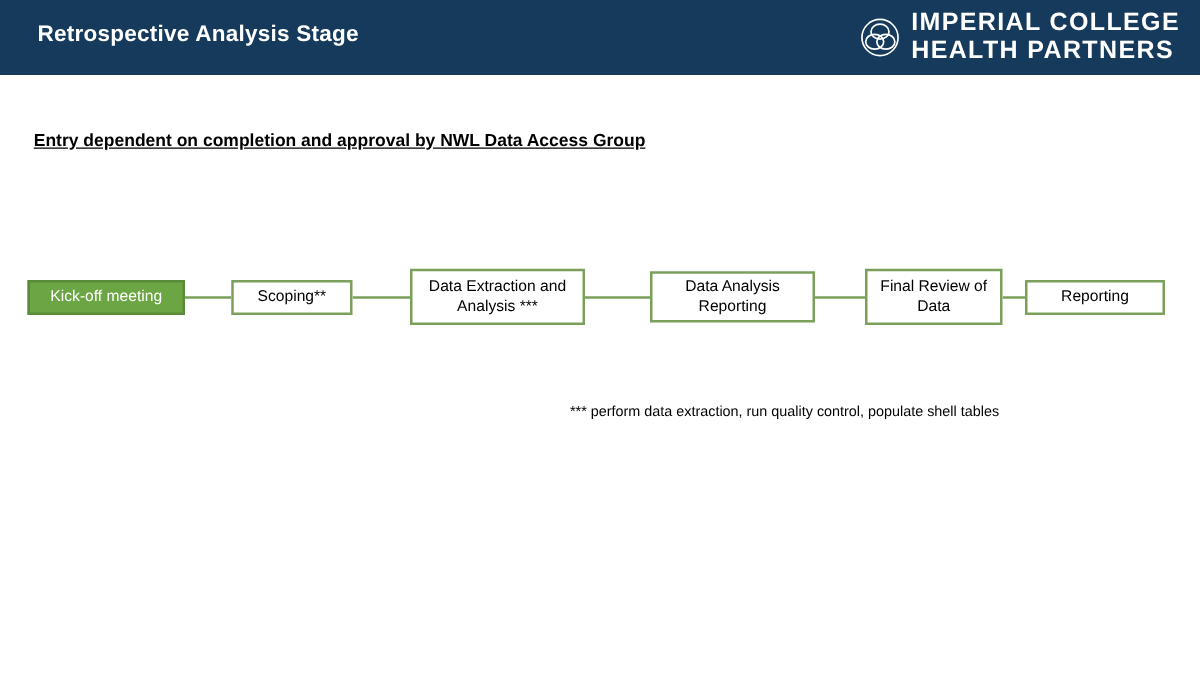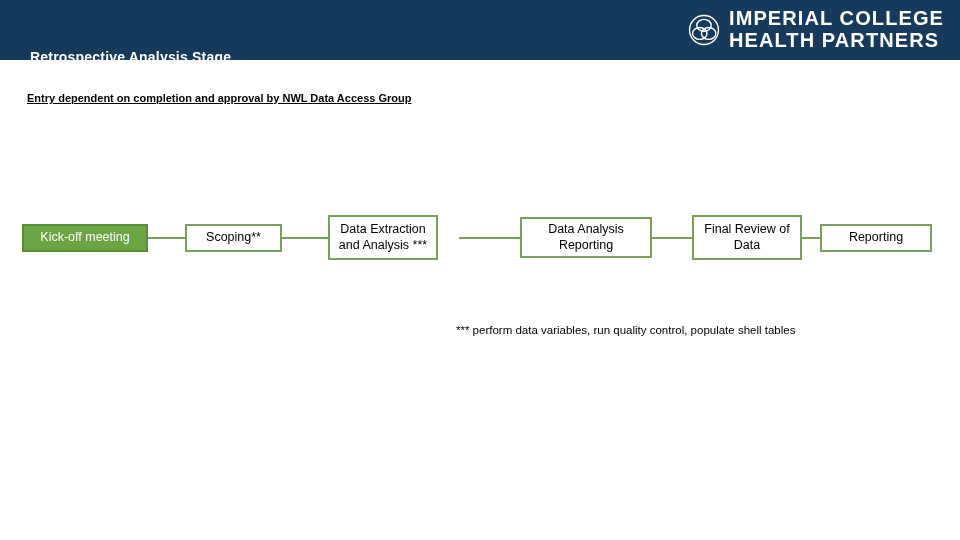--- a/index.html
+++ b/index.html
@@ -21,26 +21,25 @@
     left: 0;
     top: 0;
     width: 960px;
     height: 60px;
     background: #153a5b;
   }
   .header-title {
     position: absolute;
     left: 30px;
     top: 17px;
-    font-size: 14px;
+    font-size: 18px;
     font-weight: bold;
     color: #ffffff;
     letter-spacing: 0.2px;
     white-space: nowrap;
-    margin-top: 32px;
   }
 
   
   .logo {
     position: absolute;
     right: 16px;
     top: 12px;
     height: 36px;
     display: flex;
     align-items: center;
@@ -62,22 +61,22 @@
     font-size: 20px;
     font-weight: bold;
     letter-spacing: 1.1px;
     white-space: nowrap;
   }
 
   
   .entry-note {
     position: absolute;
     left: 27px;
-    top: 92px;
-    font-size: 11px;
+    top: 104px;
+    font-size: 14px;
     font-weight: bold;
     color: #000000;
     text-decoration: underline;
     white-space: nowrap;
   }
 
   
   .flow {
     position: absolute;
     left: 0;
@@ -159,32 +158,32 @@
   <div class="connector" style="left:802px; top:237px; width:18px;"></div>
 
   <div class="node" style="left:185px; top:224px; width:97px; height:28px;">
     <span>Scoping**</span>
   </div>
 
   <div class="node filled" style="left:22px; top:224px; width:126px; height:28px;">
     <span>Kick-off meeting</span>
   </div>
 
-  <div class="node" style="left:328px; top:215px; width:110px; height:45px;">
+  <div class="node" style="left:328px; top:215px; width:140px; height:45px;">
     <span>Data Extraction and Analysis ***</span>
   </div>
 
   <div class="node" style="left:520px; top:217px; width:132px; height:41px;">
     <span>Data Analysis Reporting</span>
   </div>
 
   <div class="node" style="left:820px; top:224px; width:112px; height:28px;">
     <span>Reporting</span>
   </div>
 
   <div class="node" style="left:692px; top:215px; width:110px; height:45px;">
     <span>Final Review of Data</span>
   </div>
 </div>
 
 <div class="footnotes">
-  <div class="footnote">*** perform data variables, run quality control, populate shell tables</div>
+  <div class="footnote">*** perform data extraction, run quality control, populate shell tables</div>
 </div>
 
 </body></html>

